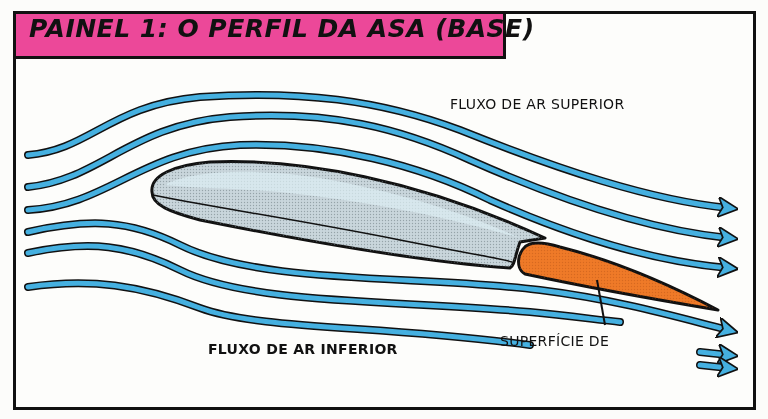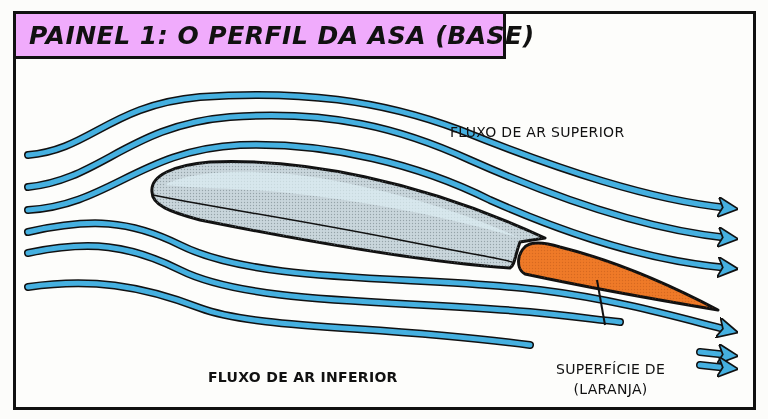--- a/index.html
+++ b/index.html
@@ -1,24 +1,24 @@
 <!DOCTYPE html>
 <html><head>
 <meta charset="utf-8">
 <style>
   html, body { margin: 0; padding: 0; }
   body { width: 768px; height: 419px; background: #fcfcfa; position: relative; overflow: hidden; font-family: "DejaVu Sans", sans-serif; }
   .panel { position: absolute; left: 13px; top: 11px; width: 737px; height: 393px; border: 3px solid #111; background: #fdfdfb; box-sizing: content-box; }
-  .title-box { position: absolute; left: 13px; top: 11px; height: 48px; width: 493px; background: #f0abfc; border: 3px solid #111; box-sizing: border-box; display: flex; align-items: center; padding-left: 13px; }
+  .title-box { position: absolute; left: 13px; top: 11px; height: 48px; width: 493px; background: #ec4899; border: 3px solid #111; box-sizing: border-box; display: flex; align-items: flex-start; padding-left: 13px; }
   .title-text { font-family: "DejaVu Sans", sans-serif; font-weight: bold; font-style: italic; font-size: 25px; letter-spacing: 0.5px; color: #111; white-space: nowrap; }
   svg.art { position: absolute; left: 0; top: 0; }
-  .label { position: absolute; font-family: "DejaVu Sans", sans-serif; font-size: 14px; color: #111; letter-spacing: 0.3px; white-space: nowrap; margin-top: 28px; }
+  .label { position: absolute; font-family: "DejaVu Sans", sans-serif; font-size: 14px; color: #111; letter-spacing: 0.3px; white-space: nowrap; }
   .label-upper { left: 450px; top: 96px; }
   .label-lower { left: 208px; top: 341px; font-weight: bold; }
-  .label-control { left: 556px; top: 331px; text-align: center; line-height: 20px; }
+  .label-control { left: 500px; top: 331px; line-height: 20px; }
 </style>
 </head>
 <body>
 
 <div class="panel"></div>
 
 <svg class="art" width="768" height="419" viewBox="0 0 768 419">
   <defs>
     <pattern id="dots" width="3" height="3" patternUnits="userSpaceOnUse">
       <circle cx="1.5" cy="1.5" r="0.7" fill="#6b7a80"></circle>
@@ -76,14 +76,13 @@
 </svg>
 
 <div class="title-box">
   <span class="title-text">PAINEL 1: O PERFIL DA ASA (BASE)</span>
 </div>
 
 <div class="label label-upper">FLUXO DE AR SUPERIOR</div>
 <div class="label label-lower">FLUXO DE AR INFERIOR</div>
 <div class="label label-control">
   <div>SUPERFÍCIE DE</div>
-  <div>(LARANJA)</div>
 </div>
 
 </body></html>

